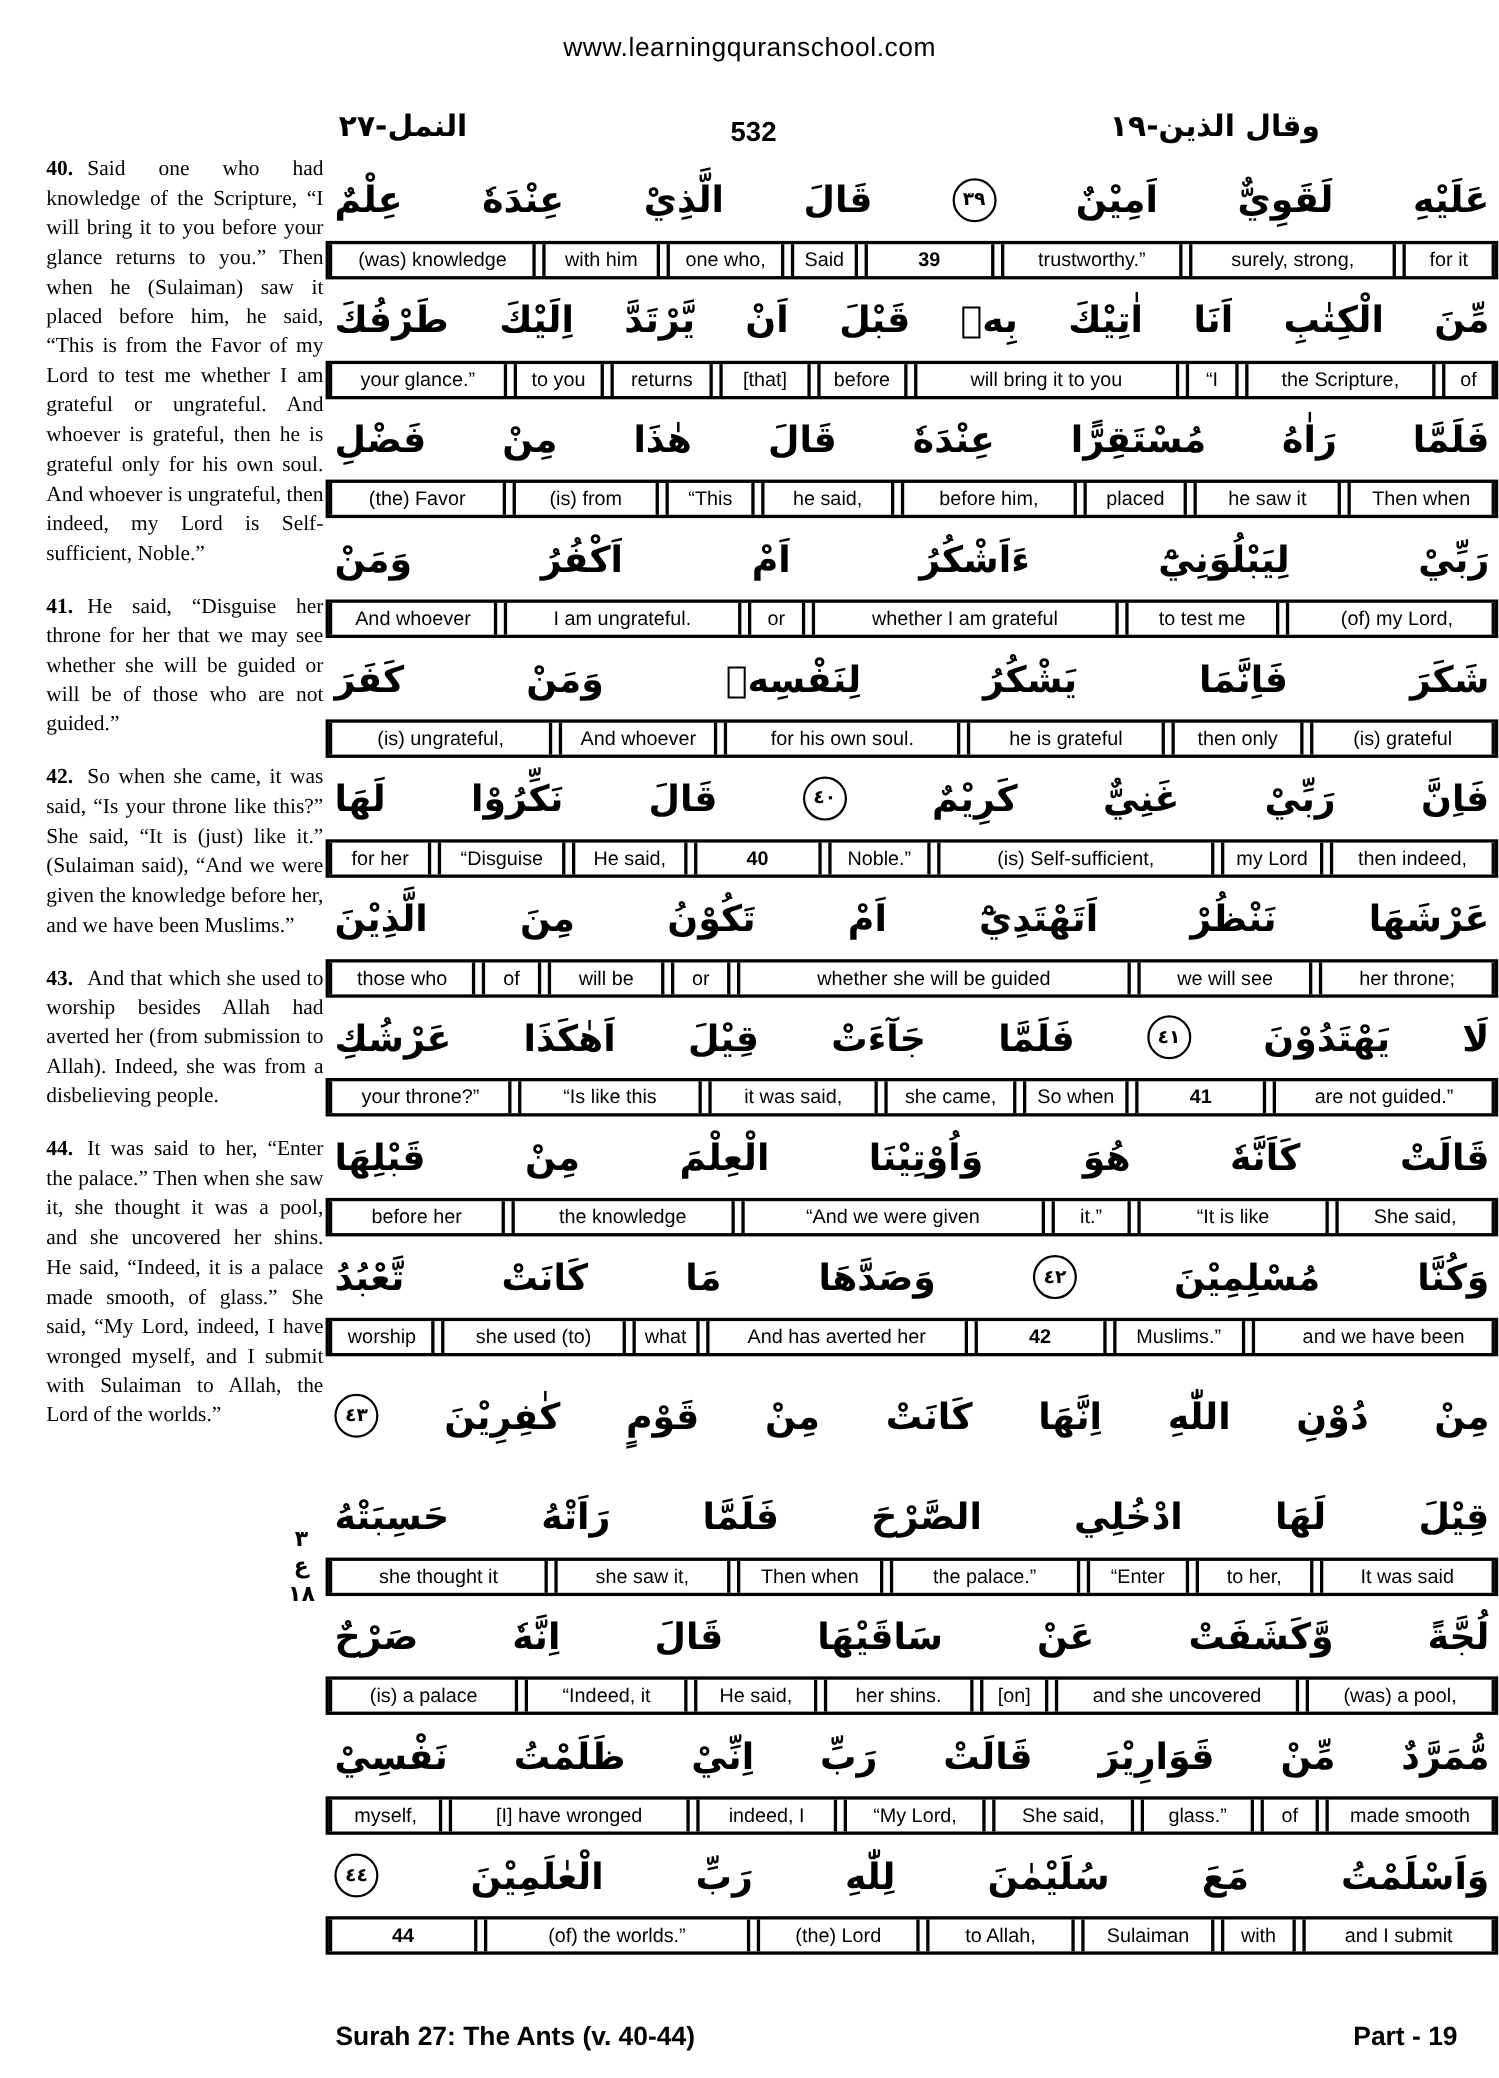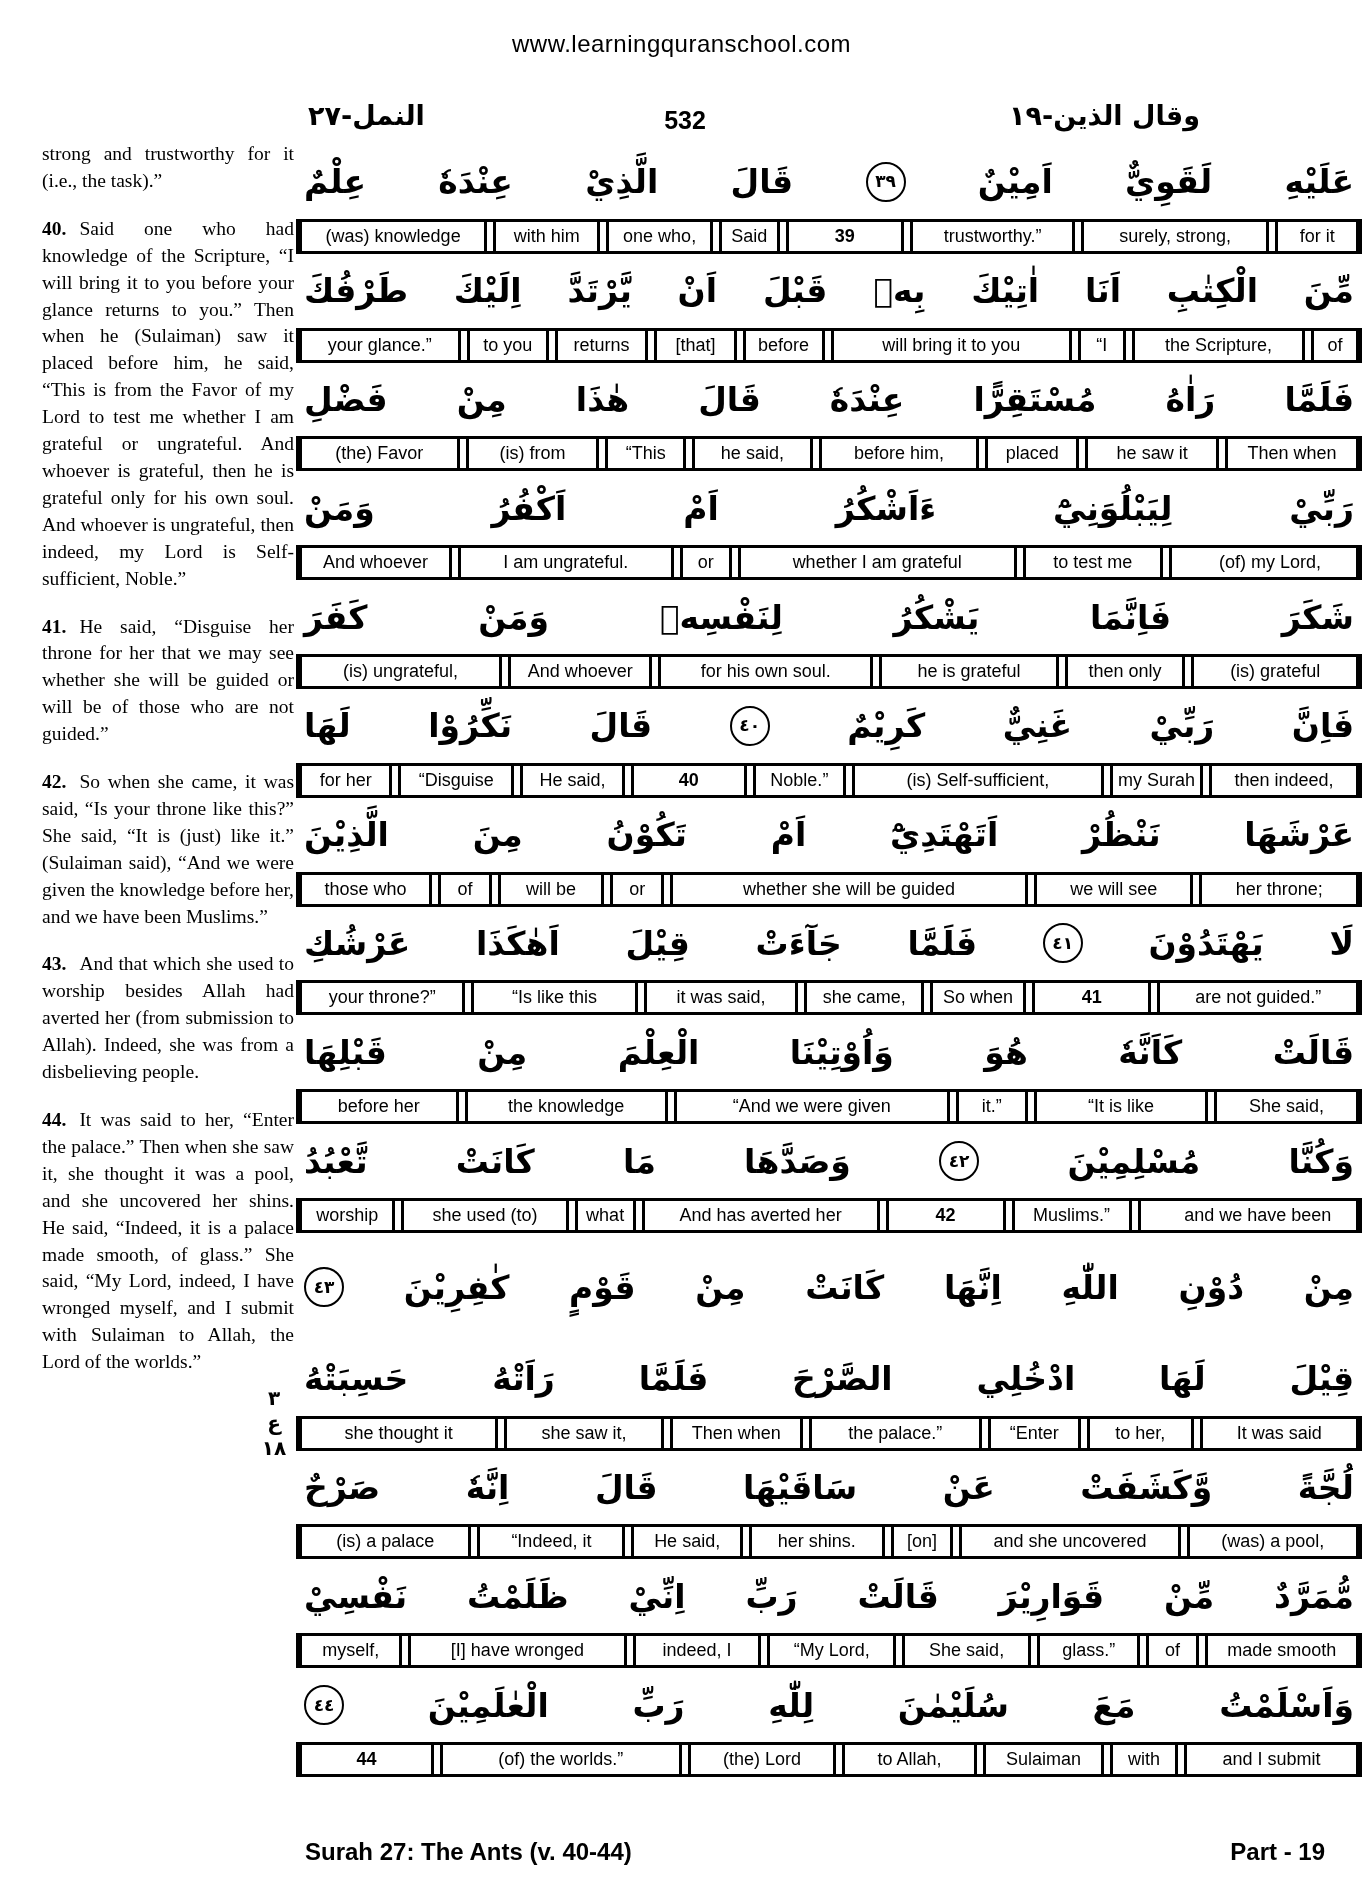--- a/index.html
+++ b/index.html
@@ -58,21 +58,20 @@
 </head>
 <body>
 
 <div class="url">www.learningquranschool.com</div>
 
 <div class="hdr-left">النمل-٢٧</div>
 <div class="hdr-page">532</div>
 <div class="hdr-right">وقال الذين-١٩</div>
 
 <div class="sidebar">
-    <div class="para">strong and trustworthy for it (i.e., the task).”</div>
     <div class="para"><span class="vnum">40.</span>Said one who had knowledge of the Scripture, “I will bring it to you before your glance returns to you.” Then when he (Sulaiman) saw it placed before him, he said, “This is from the Favor of my Lord to test me whether I am grateful or ungrateful. And whoever is grateful, then he is grateful only for his own soul. And whoever is ungrateful, then indeed, my Lord is Self-sufficient, Noble.”</div>
     <div class="para"><span class="vnum">41.</span>He said, “Disguise her throne for her that we may see whether she will be guided or will be of those who are not guided.”</div>
     <div class="para"><span class="vnum">42.</span>So when she came, it was said, “Is your throne like this?” She said, “It is (just) like it.” (Sulaiman said), “And we were given the knowledge before her, and we have been Muslims.”</div>
     <div class="para"><span class="vnum">43.</span>And that which she used to worship besides Allah had averted her (from submission to Allah). Indeed, she was from a disbelieving people.</div>
     <div class="para"><span class="vnum">44.</span>It was said to her, “Enter the palace.” Then when she saw it, she thought it was a pool, and she uncovered her shins. He said, “Indeed, it is a palace made smooth, of glass.” She said, “My Lord, indeed, I have wronged myself, and I submit with Sulaiman to Allah, the Lord of the worlds.”</div>
   </div>
 
 <div class="ruku">
   <span>٣</span>
   <span>ع</span>
@@ -196,21 +195,21 @@
         <span class="aword">نَكِّرُوْا</span>
         <span class="aword">لَهَا</span>
       </div>
       <div class="strip" dir="ltr">
         <div class="box" style="flex-grow: 7;">for her</div>
         <div class="box" style="flex-grow: 9;">“Disguise</div>
         <div class="box" style="flex-grow: 8;">He said,</div>
         <div class="box numbox" style="flex-grow: 9;">40</div>
         <div class="box" style="flex-grow: 7;">Noble.”</div>
         <div class="box" style="flex-grow: 21;">(is) Self-sufficient,</div>
-        <div class="box" style="flex-grow: 7;">my Surah</div>
+        <div class="box" style="flex-grow: 7;">my Lord</div>
         <div class="box" style="flex-grow: 12;">then indeed,</div>
       </div>
     </div>
     <div class="row">
       <div class="arabic" dir="rtl">
         <span class="aword">عَرْشَهَا</span>
         <span class="aword">نَنْظُرْ</span>
         <span class="aword">اَتَهْتَدِيْٓ</span>
         <span class="aword">اَمْ</span>
         <span class="aword">تَكُوْنُ</span>

